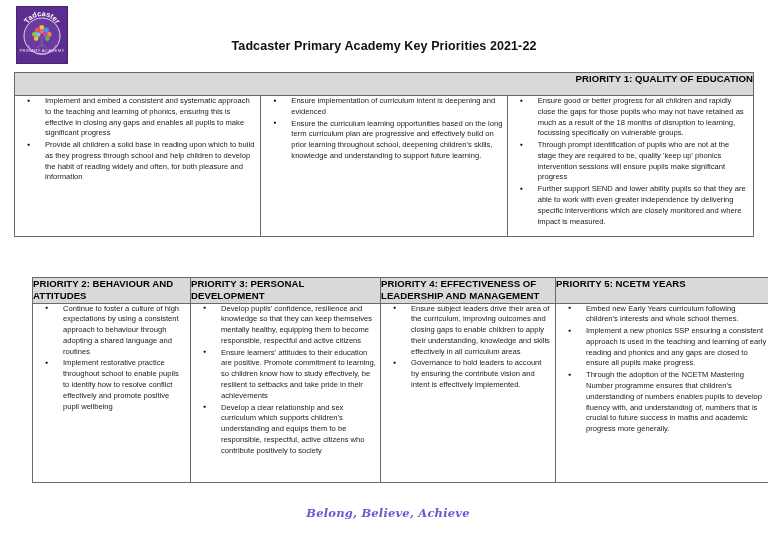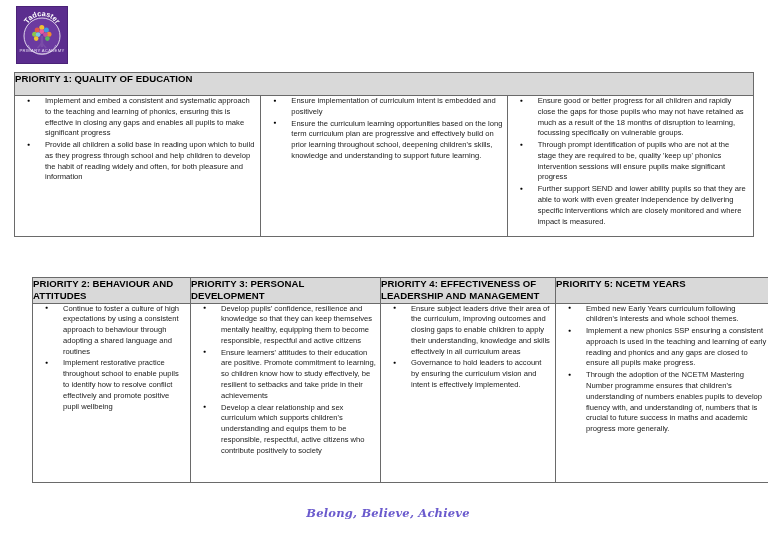--- a/index.html
+++ b/index.html
@@ -71,21 +71,21 @@
   }
   .band {
     background: #d9d9d9;
     font-weight: bold;
     font-size: 9.6px;
     letter-spacing: 0.05px;
     padding: 5px 7px 5px 8px;
     line-height: 1.28;
     color: #000;
   }
-  .band.tall { height: 22px; }
+  .band.tall { height: 22px; text-align: right; }
   .subhead {
     font-weight: bold;
     font-size: 10.2px;
     padding: 6px 7px 6px 8px;
     background: #fff;
     color: #000;
   }
   .cellbody {
     padding: 4px 4px 6px 4px;
     background: #fff;
@@ -159,37 +159,38 @@
       <circle cx="21.2" cy="27.6" r="2.4" fill="#7bc4e8"></circle>
       <circle cx="28.4" cy="27.6" r="2.4" fill="#c44fa0"></circle>
       <circle cx="19.2" cy="31.6" r="2.3" fill="#f2c230"></circle>
       <circle cx="30.4" cy="31.6" r="2.3" fill="#59b85e"></circle>
       <circle cx="24.8" cy="24.6" r="2.4" fill="#e85f9c"></circle>
       <path d="M 11 38 A 15 15 0 0 0 39 38" fill="none" stroke="#d8cbe8" stroke-width="0.6"></path>
       <text x="25" y="45" font-family="'Liberation Sans', sans-serif" font-size="4.2" fill="#e6ddf2" text-anchor="middle" letter-spacing="0.3">PRIMARY ACADEMY</text>
     </svg>
   </div>
 
+  <div class="doc-title">Tadcaster Primary Academy Key Priorities 2021-22</div>
 </div>
 
 <table class="ptable" id="table-one">
   <tbody>
       <tr>
     <td class="band tall" colspan="3">PRIORITY 1: QUALITY OF EDUCATION</td>
   </tr>
   <tr>
     <td class="cellbody row-one-body">
       <ul class="bullets">
         <li>Implement and embed a consistent and systematic approach to the teaching and learning of phonics, ensuring this is effective in closing any gaps and enables all pupils to make significant progress</li>
         <li>Provide all children a solid base in reading upon which to build as they progress through school and help children to develop the habit of reading widely and often, for both pleasure and information</li>
       </ul>
     </td>
     <td class="cellbody row-one-body">
       <ul class="bullets">
-        <li>Ensure implementation of curriculum intent is embedded and positively</li>
+        <li>Ensure implementation of curriculum intent is deepening and evidenced</li>
         <li>Ensure the curriculum learning opportunities based on the long term curriculum plan are progressive and effectively build on prior learning  throughout school, deepening children's skills, knowledge and understanding to support future learning.</li>
       </ul>
     </td>
     <td class="cellbody row-one-body">
       <ul class="bullets">
         <li>Ensure good or better progress for all children and rapidly close the gaps for those pupils who may not have retained as much as a result of the 18 months of disruption to learning, focussing specifically on vulnerable groups.</li>
         <li>Through prompt identification of pupils who are not at the stage they are required to be, quality 'keep up' phonics intervention sessions will ensure pupils make significant progress</li>
         <li>Further support SEND and lower ability pupils so that they are able to work with even greater independence by delivering specific interventions which are closely monitored and where impact is measured.</li>
       </ul>
     </td>
@@ -215,21 +216,21 @@
     <td class="cellbody row-two-body">
       <ul class="bullets">
         <li>Develop pupils' confidence, resilience and knowledge so that they can keep themselves mentally healthy, equipping them to become responsible, respectful and active citizens</li>
         <li>Ensure learners' attitudes to their education are positive. Promote commitment to learning, so children know how to study effectively, be resilient to setbacks and take pride in their achievements</li>
         <li>Develop a clear relationship and sex curriculum which supports children's understanding and equips them to be responsible, respectful, active citizens who contribute positively to society</li>
       </ul>
     </td>
     <td class="cellbody row-two-body">
       <ul class="bullets">
         <li>Ensure subject leaders drive their area of the curriculum, improving outcomes and closing gaps to enable children to apply their understanding, knowledge and skills effectively in all curriculum areas</li>
-        <li>Governance to hold leaders to account by ensuring the curriculum vision and intent is effectively implemented.</li>
+        <li>Governance to hold leaders to account by ensuring the contribute vision and intent is effectively implemented.</li>
       </ul>
     </td>
     <td class="cellbody row-two-body">
       <ul class="bullets">
         <li>Embed new Early Years curriculum following children's interests and whole school themes.</li>
         <li>Implement a new phonics SSP ensuring a consistent approach is used in the teaching and learning of early reading and phonics and any gaps are closed to ensure all pupils make progress.</li>
         <li>Through the adoption of the NCETM Mastering Number programme ensures that children's understanding of numbers enables pupils to develop fluency with, and understanding of, numbers that is crucial to future success in maths and academic progress more generally.</li>
       </ul>
     </td>
   </tr>

